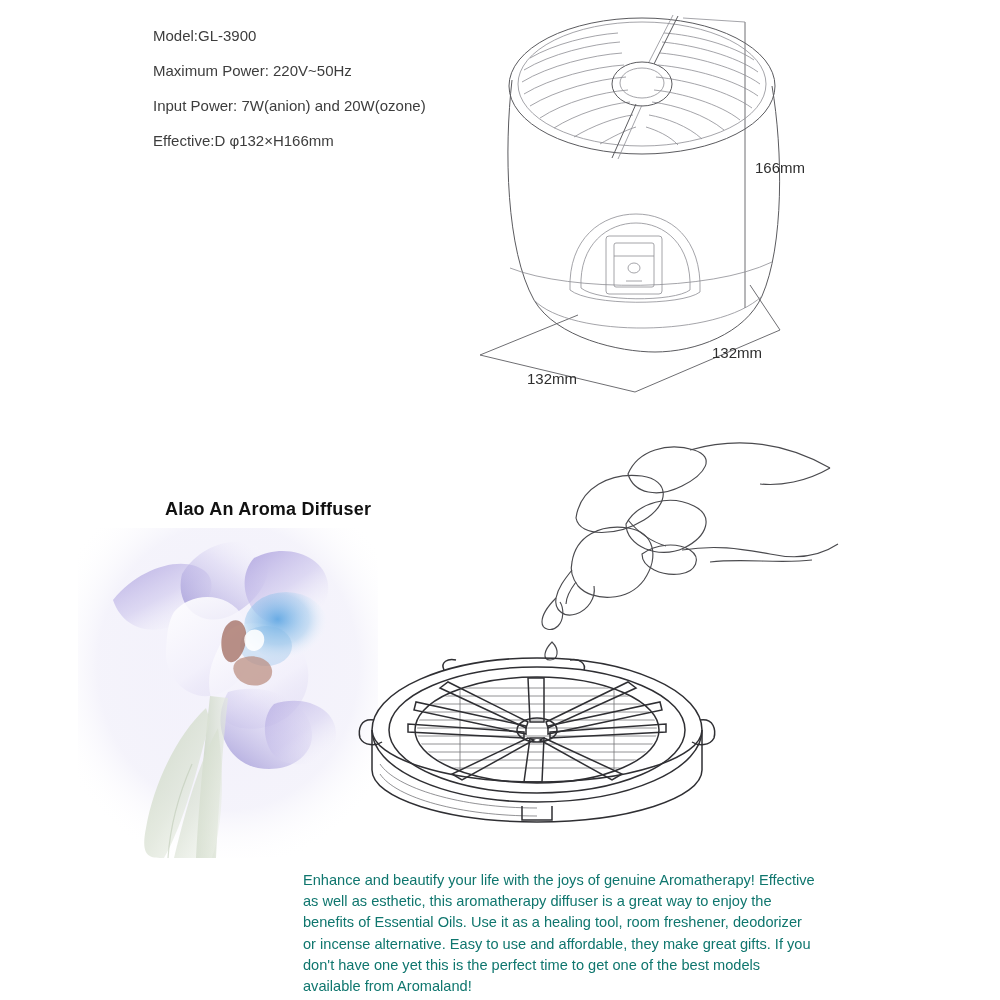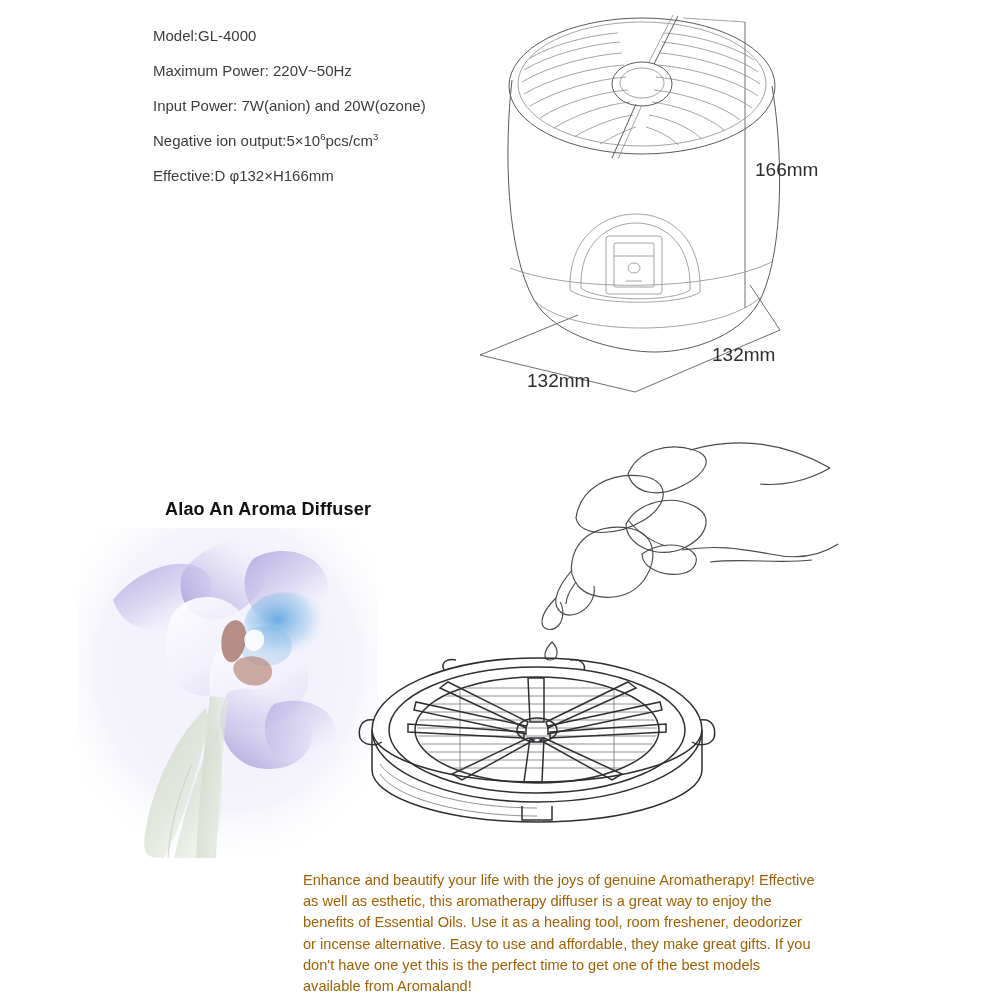--- a/index.html
+++ b/index.html
@@ -63,21 +63,21 @@
     left: 450px;
     top: 0px;
     width: 420px;
     height: 400px;
   }
   .product-figure svg { display: block; }
 
   
   .dim-label {
     position: absolute;
-    font-size: 19px;
+    font-size: 15px;
     color: #2e2e2e;
     white-space: nowrap;
   }
   .dim-height { left: 755px; top: 159px; }
   .dim-depth  { left: 712px; top: 344px; }
   .dim-width  { left: 527px; top: 370px; }
 
   
   .product-title {
     position: absolute;
@@ -121,42 +121,41 @@
   .disc-art svg { display: block; }
 
   
   .description {
     position: absolute;
     left: 303px;
     top: 870px;
     width: 512px;
     font-size: 14.6px;
     line-height: 21.2px;
-    color: #a16207;
+    color: #0f766e;
   }
   .description p { margin: 0; }
 
   .ln { stroke: #5b5b5f; fill: none; stroke-width: 1; }
   .ln-thin { stroke: #8d8d93; fill: none; stroke-width: 0.8; }
   .ln-dim { stroke: #6e6e72; fill: none; stroke-width: 1; }
   .ln-hand { stroke: #4a4a4e; fill: none; stroke-width: 1.15; }
   .ln-disc { stroke: #2f2f33; fill: none; stroke-width: 1.5; }
   .ln-mesh { stroke: #6d6d72; fill: none; stroke-width: 0.75; }
 </style>
 </head>
 <body>
 
 <div class="page">
 
   <div class="spec-block">
     <ul class="spec-list">
-      <li>Model:GL-4000</li>
+      <li>Model:GL-3900</li>
       <li>Maximum Power: 220V~50Hz</li>
       <li>Input Power: 7W(anion) and 20W(ozone)</li>
-      <li><span>Negative ion output:5×10</span><sup>6</sup><span>pcs/cm</span><sup>3</sup></li>
       <li>Effective:D φ132×H166mm</li>
     </ul>
   </div>
 
   <div class="product-figure">
     <svg width="420" height="400" viewBox="0 0 420 400">
 
       <g>
 
         <line class="ln-dim" x1="295" y1="22" x2="295" y2="308"></line>

